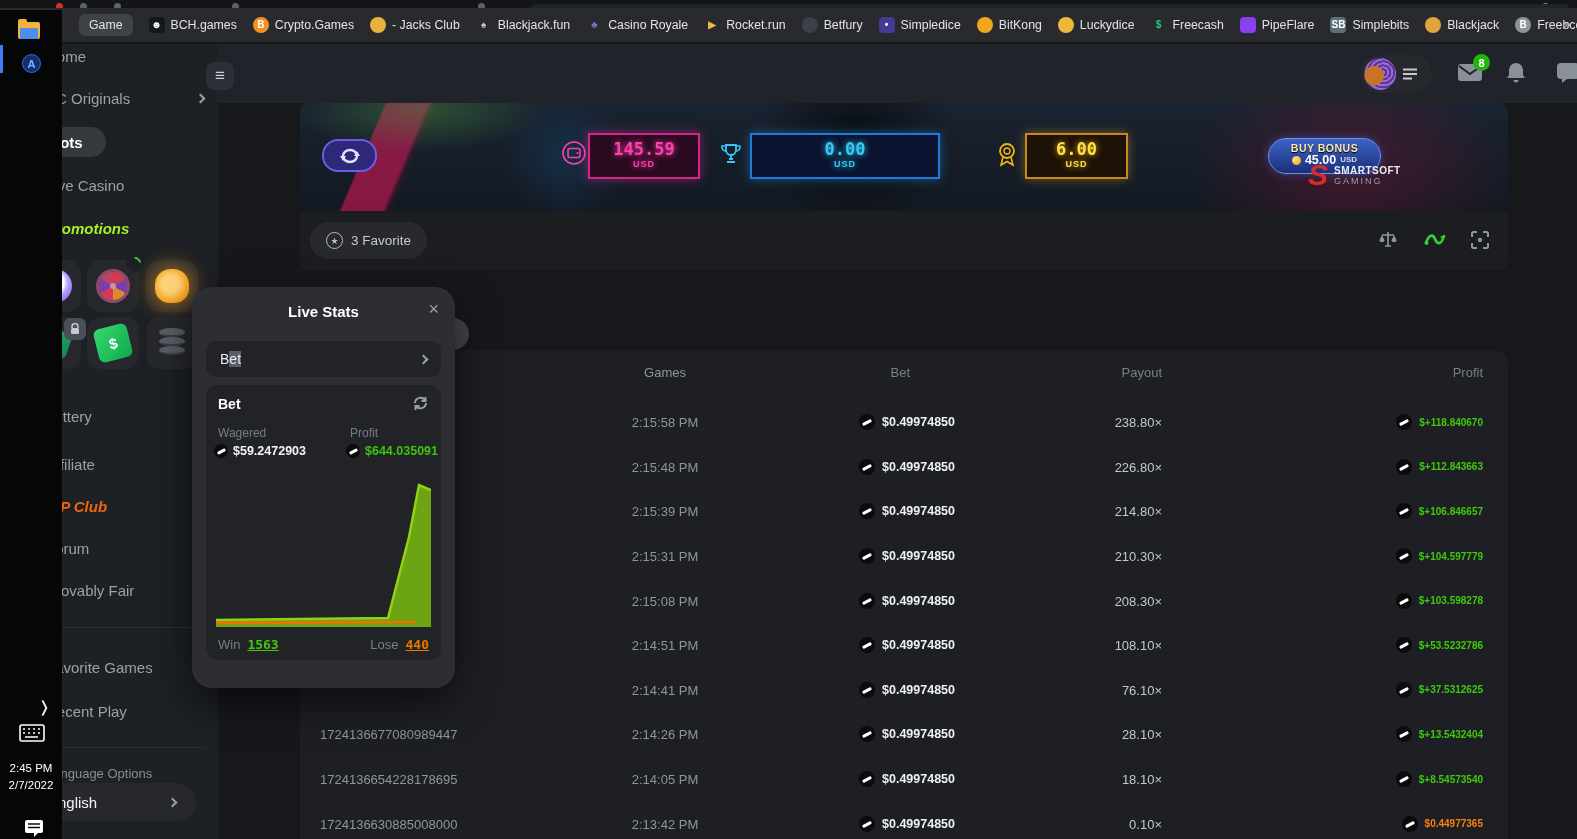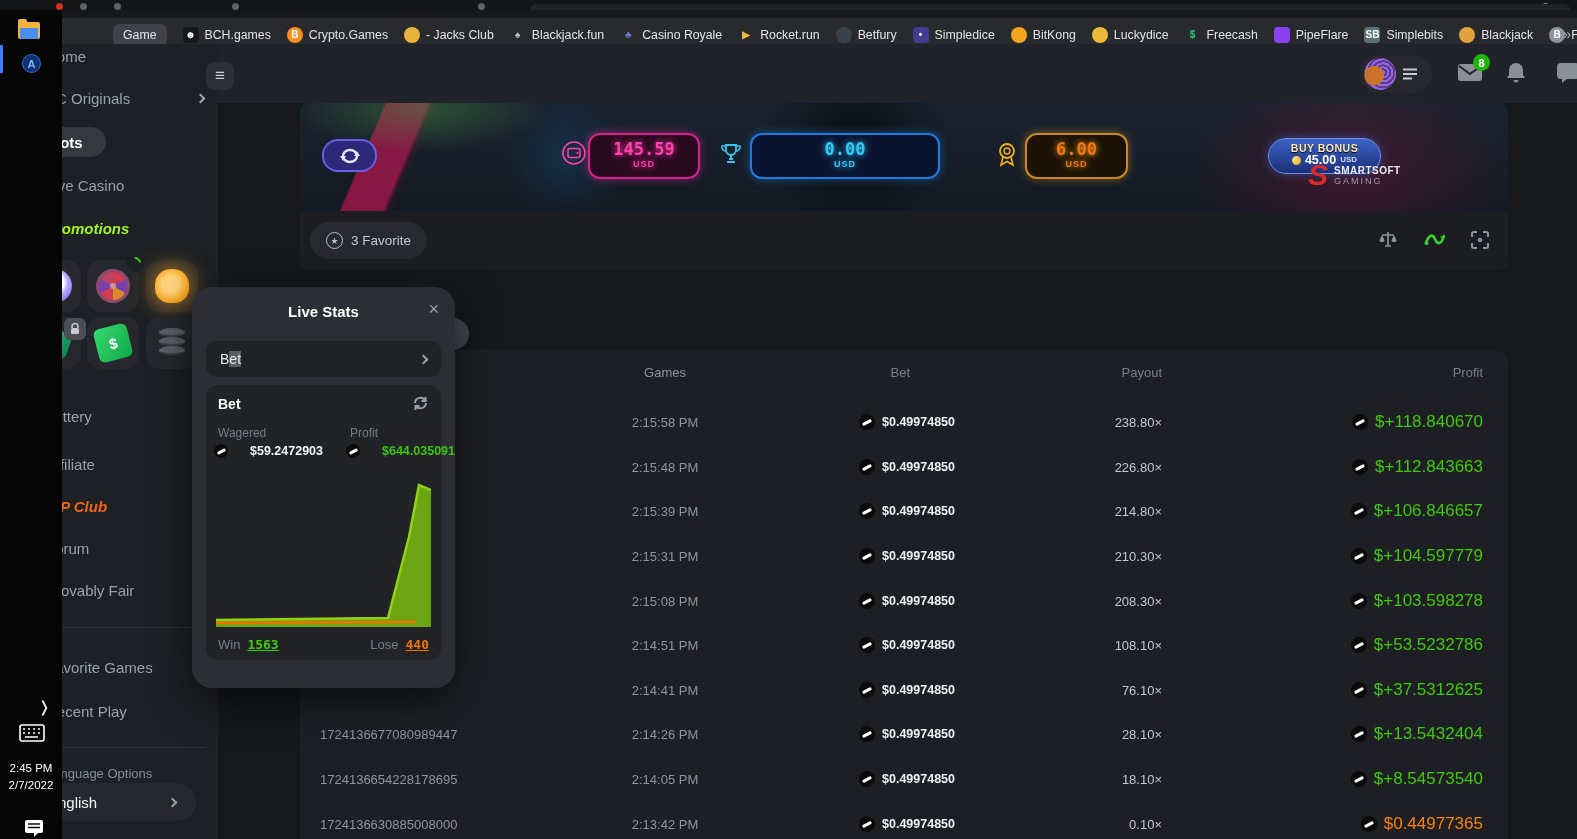--- a/index.html
+++ b/index.html
@@ -3,21 +3,21 @@
 <meta charset="utf-8">
 <style>
   html,body{margin:0;padding:0;background:#000;}
   *{box-sizing:border-box;font-family:"Liberation Sans",sans-serif;}
   .screen{position:relative;width:1577px;height:839px;overflow:hidden;background:#17181c;}
 
   
   .tabstrip{position:absolute;left:0;top:0;width:1577px;height:10px;background:#131517;}
   .tabstrip .dot{position:absolute;top:3px;width:7px;height:7px;border-radius:50%;background:#5f6368;}
   .tabstrip .tab{position:absolute;left:530px;top:4px;width:1040px;height:6px;background:#1f2226;border-radius:8px 8px 0 0;}
-  .bookmarks{position:absolute;left:0;top:18px;width:1577px;height:34px;background:#282a2e;display:flex;align-items:center;padding-left:113px;gap:16px;overflow:hidden;}
+  .bookmarks{position:absolute;left:0;top:8px;width:1577px;height:34px;background:#282a2e;display:flex;align-items:center;padding-left:79px;gap:16px;overflow:hidden;}
   .bm{display:inline-flex;align-items:center;gap:6px;color:#e2e4e8;font-size:12.3px;white-space:nowrap;cursor:pointer;}
   .bm.pill{background:#3f4246;border-radius:6px;padding:4px 10px;}
   .fav{width:16px;height:16px;display:inline-flex;align-items:center;justify-content:center;font-size:10px;font-weight:bold;line-height:1;flex:0 0 auto;}
   .bm-overflow{position:absolute;right:6px;top:8px;color:#aeb2b8;font-size:14px;cursor:pointer;}
 
   
   .sidebar{position:absolute;left:0;top:44px;width:218px;height:795px;background:#1d2024;}
   .side-item{position:absolute;left:0;width:218px;padding-left:46px;color:#9aa1a9;font-size:15px;cursor:pointer;}
   .side-item.active-pill{left:28px;width:78px;height:30px;padding-left:18px;background:#35383d;border-radius:16px;color:#fff;display:flex;align-items:center;font-weight:bold;}
   .side-item.promo{color:#a4f325;font-weight:bold;font-style:italic;}
@@ -63,29 +63,29 @@
   .panel{position:absolute;left:300px;top:103px;width:1208px;height:167px;background:#1b1d21;border-radius:8px;}
   .banner{position:absolute;left:0;top:0;width:1208px;height:108px;border-radius:8px 8px 0 0;overflow:hidden;
     background:
      radial-gradient(180px 60px at 10% 6%,rgba(70,140,60,.45),transparent 70%),
      radial-gradient(90px 90px at 22% 50%,rgba(20,60,95,.55),transparent 70%),
      radial-gradient(130px 120px at 46% 35%,rgba(8,10,16,.85),transparent 75%),
      radial-gradient(230px 150px at 87% 60%,rgba(130,20,55,.4),transparent 70%),
      linear-gradient(113deg,transparent 78px,rgba(228,22,92,.55) 80px,rgba(228,22,92,.55) 118px,rgba(120,10,50,.25) 122px,transparent 128px),
      linear-gradient(#1a2330,#131922);}
   .neon-btn{position:absolute;left:22px;top:36px;width:55px;height:33px;border-radius:16px;background:#2e2878;border:2px solid #6c5ce7;display:flex;align-items:center;justify-content:center;cursor:pointer;}
-  .display{position:absolute;top:30px;height:46px;border-radius:12px;text-align:center;padding-top:5px;}
+  .display{position:absolute;top:30px;height:46px;border-radius:0;text-align:center;padding-top:5px;}
   .disp-val{font-size:17px;font-weight:bold;font-family:"DejaVu Sans Mono",monospace;line-height:1.1;}
   .disp-unit{font-size:9px;font-weight:bold;letter-spacing:1px;}
   .d-pink{left:288px;width:112px;border:2px solid #d6238e;background:#2a0a1e;box-shadow:0 0 10px rgba(230,40,150,.5);}
   .d-pink .disp-val,.d-pink .disp-unit{color:#ff3fae;text-shadow:0 0 6px #ff3fae;}
   .d-blue{left:450px;width:190px;border:2px solid #1f7bd8;background:#0a1430;box-shadow:0 0 10px rgba(40,140,230,.5);}
   .d-blue .disp-val,.d-blue .disp-unit{color:#35c8f5;text-shadow:0 0 6px #35c8f5;}
   .d-orange{left:725px;width:103px;border:2px solid #c8881f;background:#1d1206;box-shadow:0 0 10px rgba(230,160,30,.45);}
-  .d-orange .disp-val,.d-orange .disp-unit{color:#f97316;text-shadow:0 0 6px #f5b312;}
+  .d-orange .disp-val,.d-orange .disp-unit{color:#fde047;text-shadow:0 0 6px #f5b312;}
   .mini-ico{position:absolute;top:38px;}
   .buy-bonus{position:absolute;left:968px;top:35px;width:113px;height:36px;border-radius:18px;background:linear-gradient(#3d63c8,#1b2f77);border:1px solid #7290e2;text-align:center;cursor:pointer;box-shadow:0 0 10px rgba(60,110,230,.5);}
   .bb1{color:#fde9b0;font-size:10.5px;font-weight:900;letter-spacing:.5px;margin-top:3px;text-shadow:0 1px 1px #000;}
   .bb2{color:#fff;font-size:12.5px;font-weight:bold;display:flex;align-items:center;justify-content:center;gap:4px;line-height:1;}
   .bb-coin{width:9px;height:9px;border-radius:50%;background:radial-gradient(circle at 35% 35%,#ffe08a,#e0a017);display:inline-block;}
   .bb-unit{font-size:8px;color:#cdd6f0;}
   .provider{position:absolute;left:1008px;top:60px;display:flex;align-items:center;gap:6px;}
   .prov-s{color:#d92b2b;font-size:30px;font-weight:900;font-style:italic;line-height:.8;}
   .prov-t1{color:#eceff2;font-size:10px;font-weight:900;letter-spacing:.5px;}
   .prov-t2{color:#9aa0a8;font-size:9px;letter-spacing:2px;}
@@ -97,40 +97,40 @@
   
   .table-panel{position:absolute;left:300px;top:350px;width:1208px;height:489px;background:#1d1f24;border-radius:14px 14px 0 0;}
   .thead{position:relative;height:50px;color:#787e87;font-size:13px;}
   .thead>div{top:22px;}
   .trow{position:relative;height:44.6px;font-size:13px;cursor:pointer;}
   .cell{position:absolute;top:50%;transform:translateY(-50%);}
   .c-id{left:20px;width:215px;color:#8f959d;}
   .c-time{left:240px;width:250px;text-align:center;color:#8f959d;}
   .c-bet{left:480px;width:175px;display:flex;justify-content:flex-end;align-items:center;gap:7px;color:#eef1f4;font-weight:bold;font-family:"DejaVu Sans Mono",monospace;font-size:12.5px;}
   .c-payout{left:700px;width:162px;text-align:right;color:#c2c8cf;}
-  .c-profit{right:25px;width:320px;display:flex;justify-content:flex-end;align-items:center;gap:7px;color:#41c80d;font-weight:normal;font-family:"DejaVu Sans Mono",monospace;font-size:17px;}
+  .c-profit{right:25px;width:320px;display:flex;justify-content:flex-end;align-items:center;gap:7px;color:#41c80d;font-weight:bold;font-family:"DejaVu Sans Mono",monospace;font-size:10px;}
   .c-profit.loss{color:#f8830a;}
   .thead .c-bet{justify-content:flex-end;padding-right:45px;color:#787e87;font-weight:normal;font-family:"Liberation Sans",sans-serif;font-size:13px;}
   .thead .c-profit{color:#787e87;font-weight:normal;font-family:"Liberation Sans",sans-serif;font-size:13px;}
   .coin{width:16px;height:16px;border-radius:50%;background:#0b0b0b;position:relative;flex:0 0 auto;display:inline-block;}
   .coin::after{content:"";position:absolute;left:3px;top:7px;width:10px;height:3px;background:#fff;border-radius:2px;transform:rotate(-28deg);}
 
   
   .ghost-circle{position:absolute;left:437px;top:318px;width:32px;height:32px;border-radius:50%;background:#43464c;}
   .livestats{position:absolute;left:192px;top:287px;width:263px;height:401px;background:#2c2e33;border-radius:20px;box-shadow:0 14px 40px rgba(0,0,0,.6);}
   .ls-title{position:absolute;left:0;top:16px;width:100%;text-align:center;color:#fff;font-weight:bold;font-size:15px;}
   .ls-close{position:absolute;right:16px;top:12px;color:#9aa0a6;font-size:18px;cursor:pointer;}
   .ls-selector{position:absolute;left:14px;right:14px;top:54px;height:36px;background:#212327;border-radius:10px;display:flex;align-items:center;padding:0 14px;color:#e8eaee;font-size:14px;cursor:pointer;}
   .ls-sel-hl{background:#585d66;}
   .ls-selector .chev{margin-left:auto;}
   .ls-card{position:absolute;left:14px;right:14px;top:98px;height:275px;background:#212327;border-radius:12px;}
   .ls-card-title{position:absolute;left:12px;top:11px;color:#fff;font-weight:bold;font-size:14px;}
   .ls-refresh{position:absolute;right:12px;top:10px;cursor:pointer;}
   .ls-lab{position:absolute;top:41px;color:#787e87;font-size:12px;}
-  .ls-val{position:absolute;top:59px;display:flex;align-items:center;gap:22px;font-family:"DejaVu Sans Mono",monospace;font-weight:bold;font-size:12.5px;color:#f2f4f6;}
+  .ls-val{position:absolute;top:59px;display:flex;align-items:center;gap:5px;font-family:"DejaVu Sans Mono",monospace;font-weight:bold;font-size:12.5px;color:#f2f4f6;}
   .ls-val .coin{width:14px;height:14px;}
   .ls-val .coin::after{left:2.5px;top:6px;width:9px;}
   .green{color:#3dc40e;}
   .ls-chart{position:absolute;left:10px;right:10px;top:92px;height:150px;}
   .ls-wl{position:absolute;left:12px;right:12px;top:252px;display:flex;justify-content:space-between;font-size:13px;color:#787e87;}
   .wl-num{font-family:"DejaVu Sans Mono",monospace;font-weight:bold;margin-left:7px;text-decoration:underline;}
   .win-n{color:#41c80d;}
   .lose-n{color:#f07300;}
 
   

